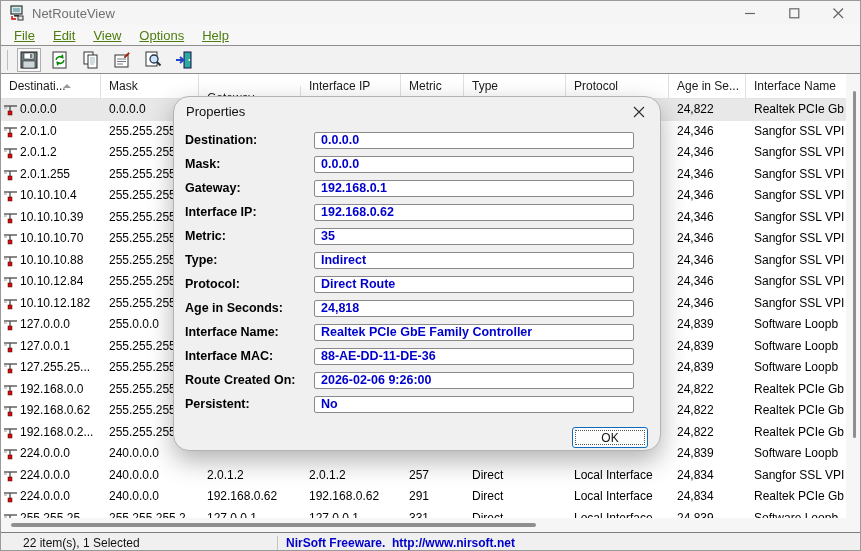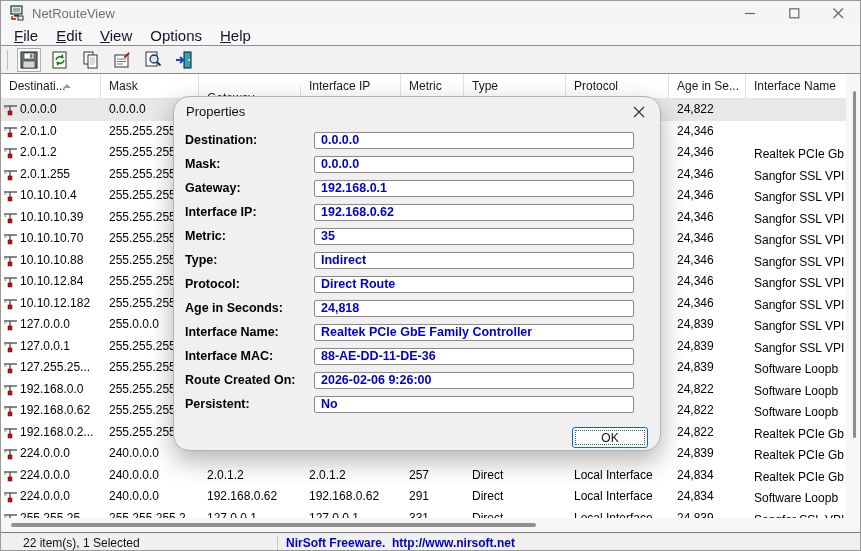--- a/index.html
+++ b/index.html
@@ -10,21 +10,21 @@
   .titlebar{position:absolute;left:0;top:0;width:100%;height:24px;background:#f5f5f5;
     display:flex;align-items:center;}
   .appicon{width:16px;height:16px;margin:0 7px 0 8px;}
   .title-text{font-size:13px;color:#707070;}
   .caption-btns{position:absolute;right:0;top:0;height:24px;display:flex;}
   .cap-btn{width:44px;height:24px;display:flex;align-items:center;justify-content:center;color:#666;}
 
   
   .menubar{position:absolute;left:0;top:24px;width:100%;height:21px;background:#f7f7f7;
     display:flex;align-items:center;padding-left:4px;border-bottom:1px solid #8e8e8e;box-sizing:border-box;}
-  .menu-item{font-size:15px;color:#0f172a;padding:0 9px;}
+  .menu-item{font-size:13px;color:#4d7c0f;padding:0 9px;text-decoration:underline;}
 
   
   .toolbar{position:absolute;left:0;top:45px;width:100%;height:28px;background:#f2f2f2;
     display:flex;align-items:center;gap:7px;padding-left:6px;border-bottom:1px solid #8e8e8e;box-sizing:border-box;}
   .tb-gripper{width:1px;height:20px;background:#bdbdbd;margin-right:2px;}
   .tb-btn{width:24px;height:24px;display:flex;align-items:center;justify-content:center;}
   .tb-btn.hot{border:1px solid #aeaeae;background:#f8f8f8;box-sizing:border-box;}
 
   
   .list-header{position:absolute;left:0;top:73px;width:845px;height:25px;background:#fff;
@@ -39,21 +39,21 @@
 
   
   .rows{position:absolute;left:0;top:98px;width:845px;height:419px;overflow:hidden;background:#fff;}
   .lrow{position:relative;height:21.5px;}
   .lrow.selected{background:#e8e8e8;}
   .cell{position:absolute;top:0;height:21.5px;line-height:21.5px;font-size:12px;color:#000;
     white-space:nowrap;overflow:hidden;padding-left:8px;box-sizing:border-box;}
   .c-dest{left:0;width:100px;padding-left:19px;}
   .c-mask{left:100px;width:98px;} .c-gw{left:198px;width:102px;} .c-ip{left:300px;width:100px;}
   .c-metric{left:400px;width:63px;} .c-type{left:463px;width:102px;} .c-proto{left:565px;width:103px;}
-  .c-age{left:668px;width:77px;} .c-if{left:745px;width:100px;margin-top:45px;}
+  .c-age{left:668px;width:77px;} .c-if{left:745px;width:100px;}
   .row-icon{position:absolute;left:2px;top:4px;width:15px;height:13px;}
 
   
   .vscroll{position:absolute;left:845px;top:73px;width:16px;height:458px;background:#f6f6f6;}
   .vthumb{position:absolute;left:7px;top:17px;width:3px;height:347px;background:#8f8f8f;border-radius:2px;}
   .hscroll{position:absolute;left:0;top:517px;width:845px;height:14px;background:#f6f6f6;}
   .hthumb{position:absolute;left:10px;top:5px;width:525px;height:4px;background:#8f8f8f;border-radius:2px;}
 
   
   .statusbar{position:absolute;left:0;top:531px;width:100%;height:20px;background:#f0f0f0;

